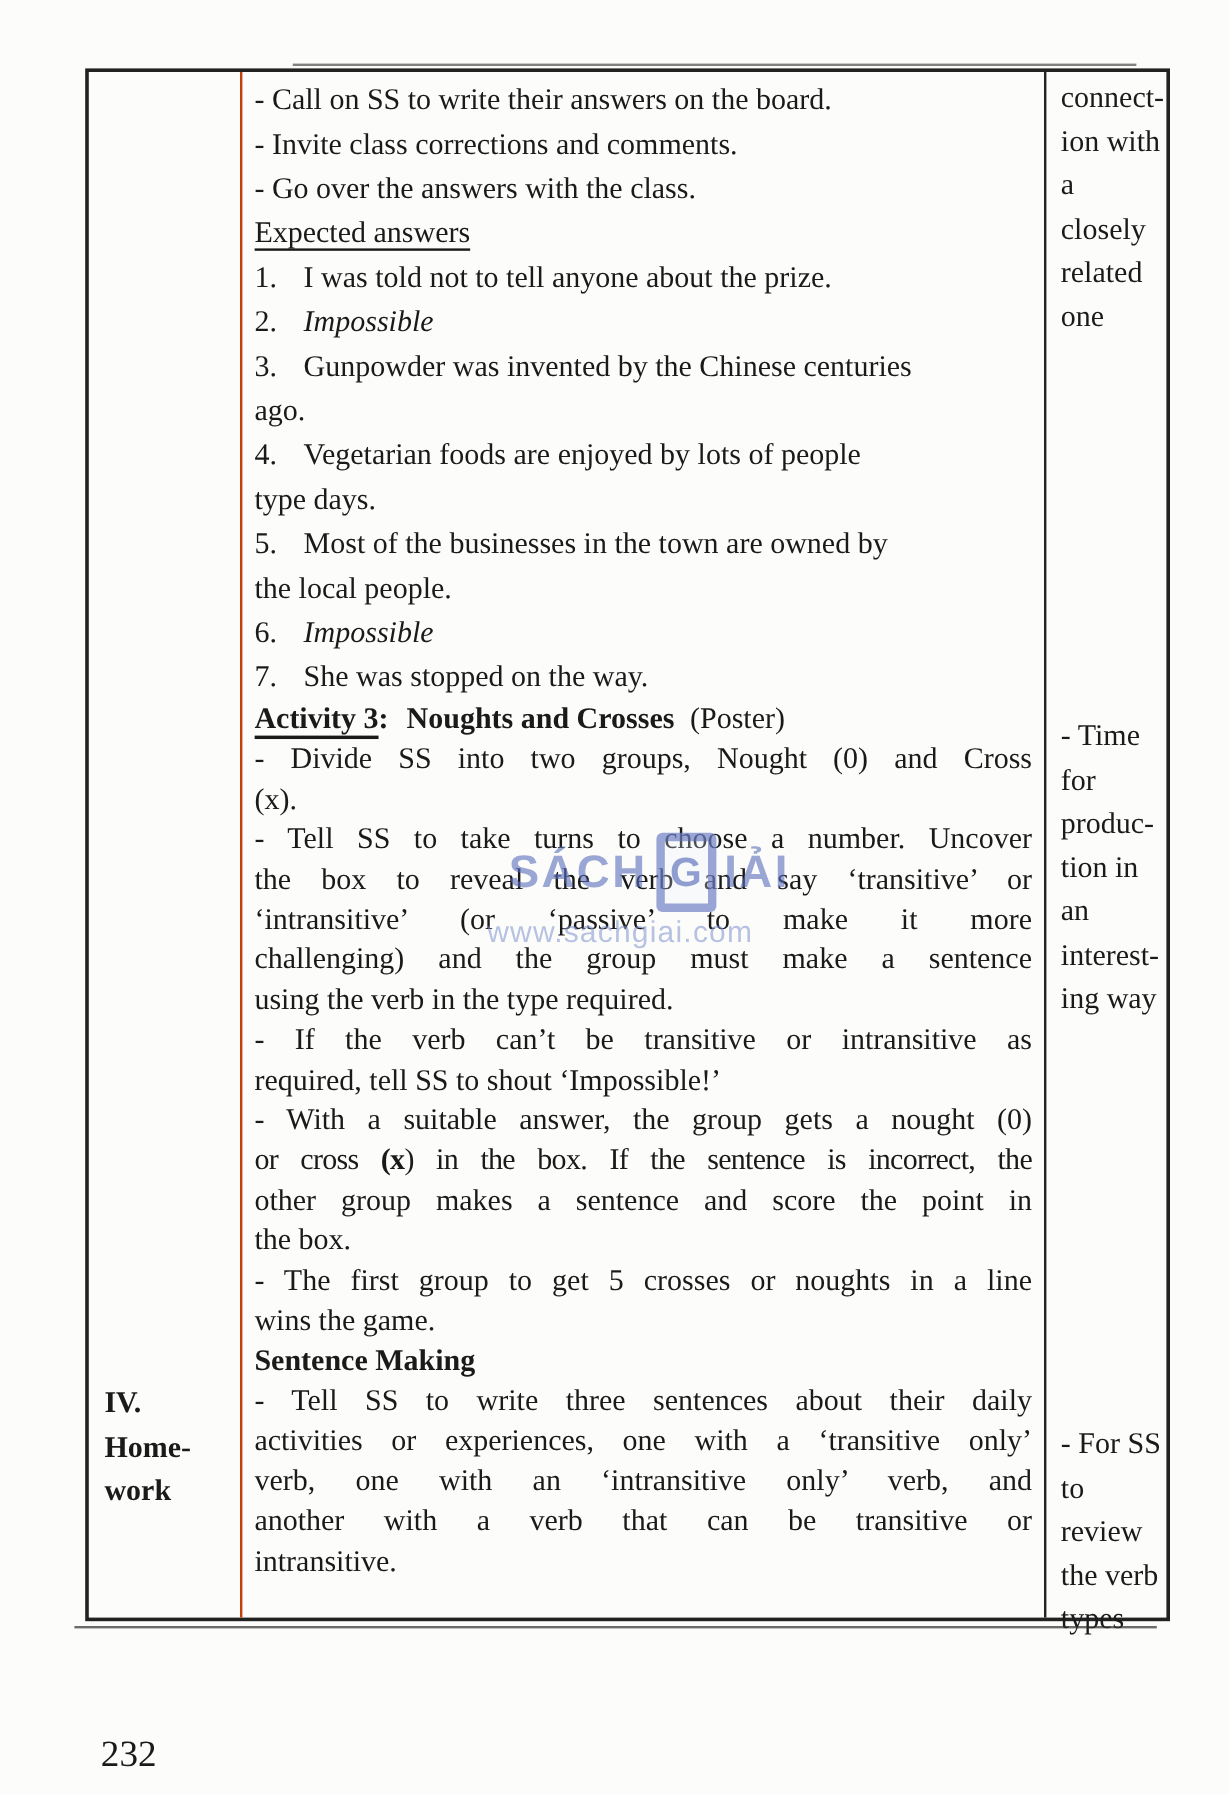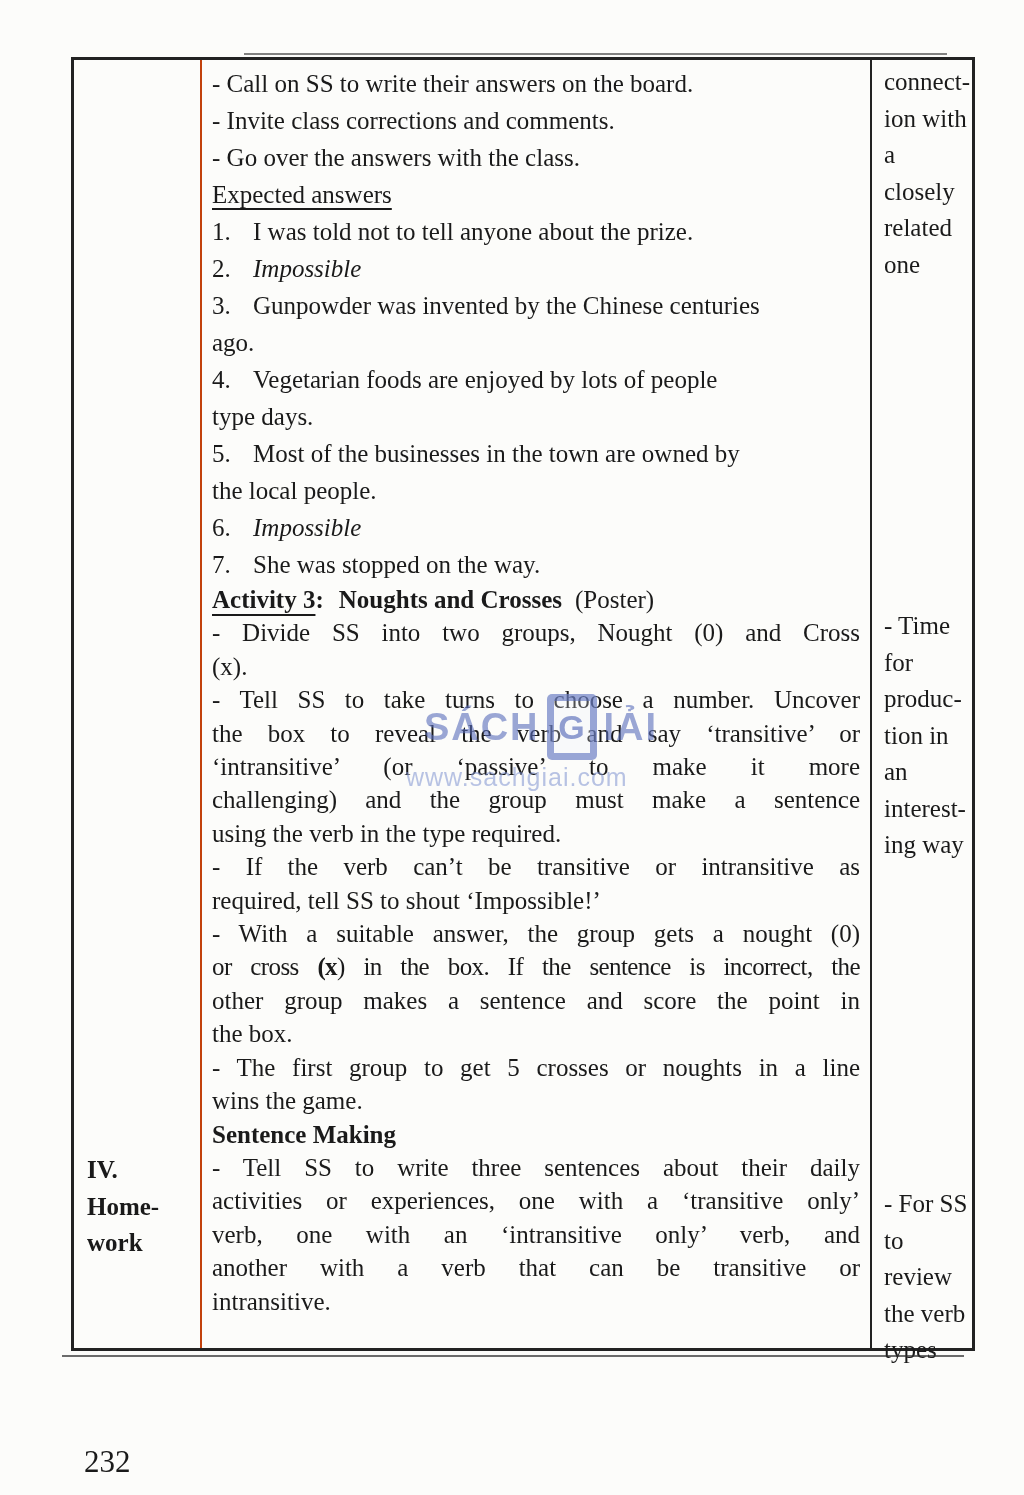--- a/index.html
+++ b/index.html
@@ -35,21 +35,21 @@
   .ul { text-decoration: underline; text-underline-offset: 5px; text-decoration-thickness: 2px; }
   .bold { font-weight: bold; }
   .a-label { font-weight: bold; text-decoration: underline; text-underline-offset: 6px; text-decoration-thickness: 3px; }
   .a-colon { font-weight: bold; }
   .a-title { font-weight: bold; margin-left: 15px; }
   .a-suffix { margin-left: 13px; }
 
   .stage-block { position: absolute; left: 13px; top: 1092px; font-weight: bold; font-size: 25px; line-height: 36.5px; }
   .note { position: absolute; left: 12px; right: 2px; font-size: 25px; line-height: 36.5px; }
   .note-connection { top: 4px; }
-  .note-production { top: 548px; }
+  .note-production { top: 536px; }
   .note-homework   { top: 1126px; }
 
   .watermark {
     position: absolute; left: 406px; top: 694px; width: 270px;
     z-index: 5; pointer-events: none;
     font-family: "Liberation Sans", "DejaVu Sans", sans-serif;
   }
   .wm-row { display: flex; align-items: center; justify-content: center; gap: 7px; }
   .wm-text { font-size: 38px; font-weight: bold; color: rgba(88,108,186,0.60); letter-spacing: 2px; }
   .wm-logo {

